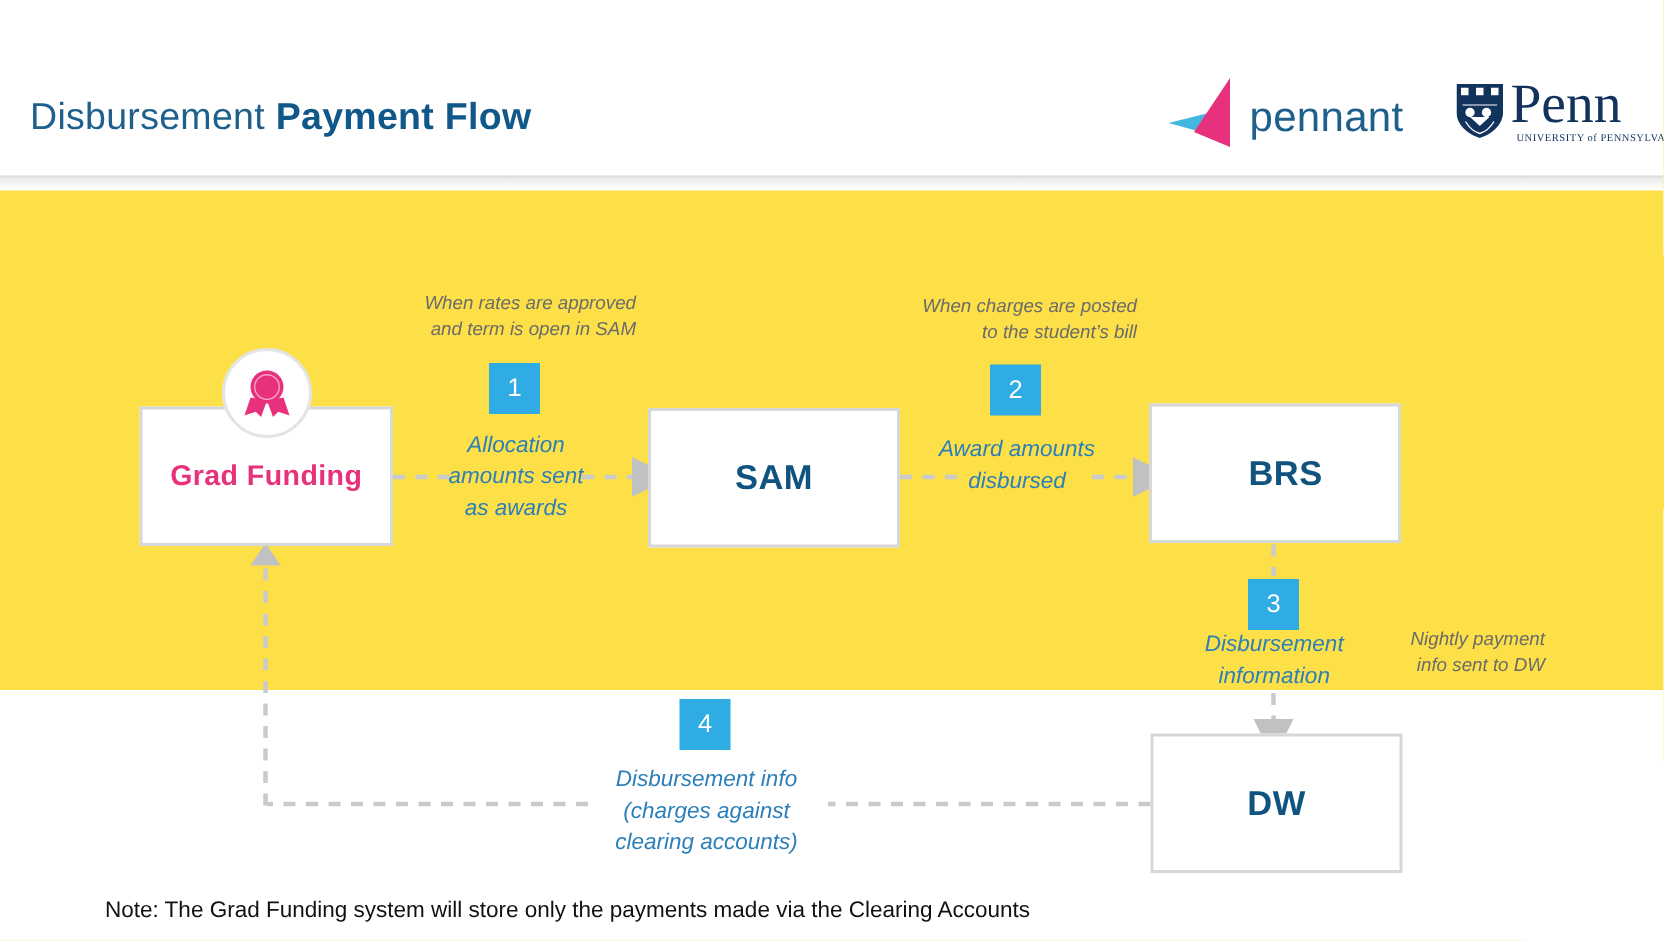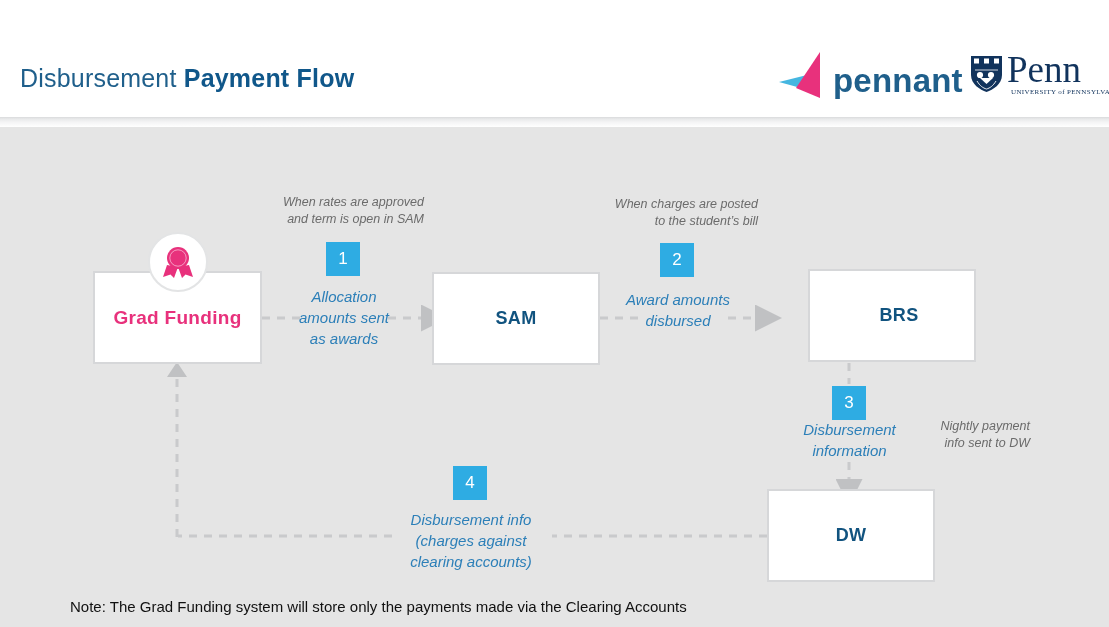--- a/index.html
+++ b/index.html
@@ -2,54 +2,54 @@
 <html><head>
 <meta charset="utf-8">
 <style>
   * { box-sizing: border-box; margin: 0; padding: 0; }
   html, body {
     width: 1109px; height: 627px;
     background: #ffffff;
     font-family: "Liberation Sans", sans-serif;
     overflow: hidden;
   }
-  .page { position: relative; width: 1109px; height: 627px; background: #e5e5e5; }
+  .page { position: relative; width: 1109px; height: 460px; background: #fde047; }
 
   
   .header { position: absolute; left: 0; top: 0; width: 1109px; height: 118px; background: #ffffff; }
   .title { position: absolute; left: 20px; top: 64px; font-size: 25px; color: #1c5a86; letter-spacing: .2px; white-space: nowrap; }
   .title .t-light { font-weight: 400; color: #1f5f8b; }
   .title .t-bold { font-weight: 700; color: #10578a; }
 
   .divider { position: absolute; left: 0; top: 117px; width: 1109px; height: 10px;
     background: linear-gradient(to bottom, #d9dadc 0px, #e8e9ea 2px, #f4f4f5 5px, #ffffff 10px); }
 
   
   .pennant-logo { position: absolute; left: 779px; top: 52px; width: 158px; height: 50px; }
   .pennant-mark { position: absolute; left: 0; top: 0; width: 60px; height: 48px; }
-  .pennant-word { position: absolute; left: 54px; top: 10px; font-size: 33px; color: #1f5f8b; font-weight: 700; letter-spacing: .2px; }
+  .pennant-word { position: absolute; left: 54px; top: 10px; font-size: 28px; color: #1f5f8b; font-weight: 400; letter-spacing: .2px; }
 
   
   .penn-logo { position: absolute; left: 971px; top: 54px; width: 112px; height: 46px; }
   .penn-shield { position: absolute; left: 0; top: 2px; width: 31px; height: 36px; }
   .penn-word { position: absolute; left: 36px; top: -4px; font-family: "Liberation Serif", serif; font-size: 37px; color: #11335c; line-height: 40px; }
   .penn-sub { position: absolute; left: 40px; top: 34px; font-family: "Liberation Serif", serif; font-size: 7px; color: #11335c; letter-spacing: .35px; white-space: nowrap; }
 
   
   .diagram { position: absolute; left: 0; top: 118px; width: 1109px; height: 480px; }
   svg.flow { position: absolute; left: 0; top: 0; width: 1109px; height: 480px; }
 
   .node { position: absolute; border: 2px solid #d6d7d9; background: #fff;
     display: flex; align-items: center; justify-content: center; }
-  .node-label { font-size: 18px; font-weight: 700; color: #11537f; letter-spacing: .3px; }
+  .node-label { font-size: 23px; font-weight: 700; color: #11537f; letter-spacing: .3px; }
   .node-label.pink { color: #e8317c; font-size: 19px; }
 
   #node-grad { left: 93px; top: 153px; width: 169px; height: 93px; }
   #node-sam  { left: 432px; top: 154px; width: 168px; height: 93px; }
-  #node-brs  { left: 808px; top: 151px; width: 168px; height: 93px; padding-left: 14px; }
+  #node-brs  { left: 766px; top: 151px; width: 168px; height: 93px; padding-left: 14px; }
   #node-dw   { left: 767px; top: 371px; width: 168px; height: 93px; }
 
   .ribbon-badge { position: absolute; left: 148px; top: 114px; width: 60px; height: 60px;
     border-radius: 50%; background: #ffffff; border: 2px solid #e3e4e5;
     display: flex; align-items: center; justify-content: center; }
 
   .step-badge { position: absolute; width: 34px; height: 34px; background: #2eace3;
     color: #ffffff; font-size: 17px; font-weight: 400;
     display: flex; align-items: center; justify-content: center; }
   #badge-1 { left: 326px; top: 124px; }

